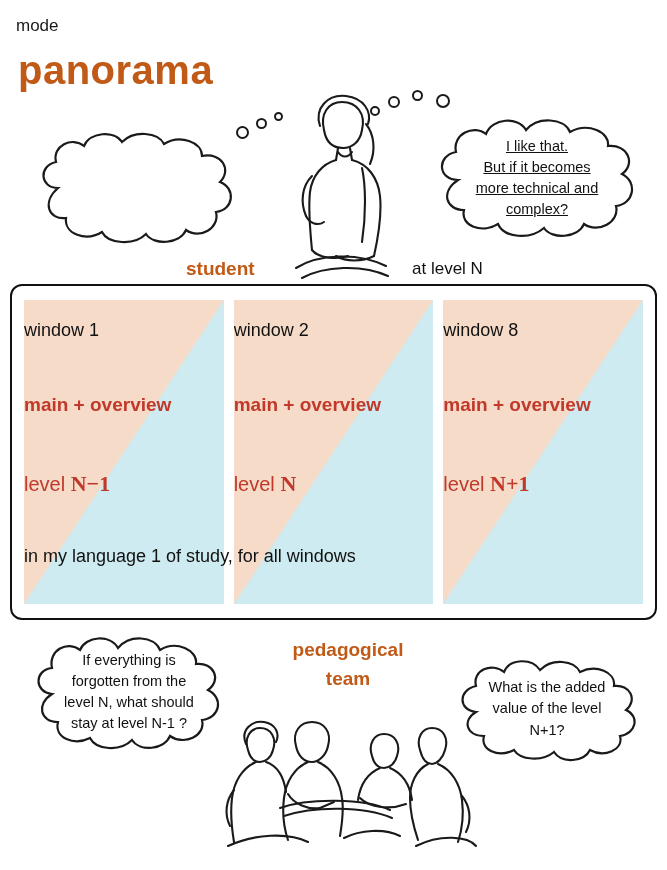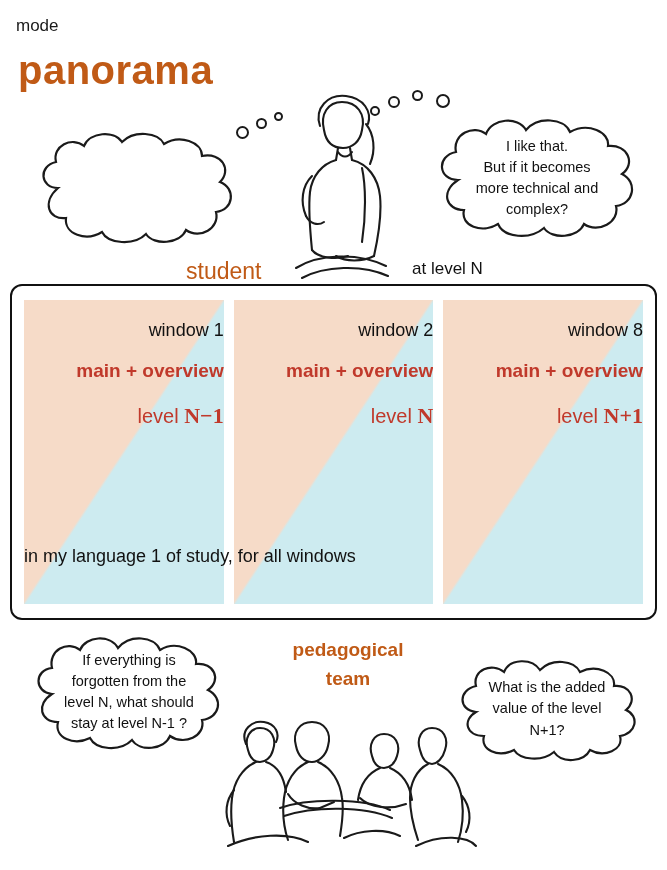--- a/index.html
+++ b/index.html
@@ -49,21 +49,21 @@
     left: 0; top: 0;
     width: 100%; height: 100%;
   }
   .bubble .bubble-text {
     position: relative;
     z-index: 2;
     white-space: pre-line;
   }
 
   #bubble-student-left  { left: 28px;  top: 126px; width: 228px; height: 122px; }
-  #bubble-student-right { left: 424px; top: 110px; width: 226px; height: 136px; }
+  #bubble-student-right { left: 424px; top: 110px; width: 226px; height: 136px; text-decoration: underline; }
   #bubble-team-left     { left: 22px;  top: 630px; width: 214px; height: 124px; }
   #bubble-team-right    { left: 448px; top: 654px; width: 198px; height: 110px; }
 
   .thought-dots { position: absolute; z-index: 3; }
   .thought-dots .dot {
     position: absolute;
     border: 2.2px solid #1a1a1a;
     border-radius: 50%;
     background: #fff;
   }
@@ -72,22 +72,22 @@
   #student-figure {
     position: absolute;
     left: 262px;
     top: 90px;
     width: 150px;
     height: 190px;
   }
 
   .role-label {
     position: absolute;
-    font-size: 23px;
-    font-weight: normal;
+    font-size: 19px;
+    font-weight: bold;
     color: #c05a16;
   }
   #student-role { left: 186px; top: 258px; }
   #level-note {
     position: absolute;
     left: 412px;
     top: 259px;
     font-size: 17px;
     font-weight: normal;
     color: #111;
@@ -114,22 +114,23 @@
     gap: 10px;
   }
 
   .window-card {
     position: relative;
     flex: 1 1 0;
     overflow: hidden;
     background: linear-gradient(to bottom right, #f6dbc8 0%, #f6dbc8 49.6%, #cdebf0 50.4%, #cdebf0 100%);
     display: flex;
     flex-direction: column;
-    align-items: flex-end;
+    align-items: flex-start;
     padding-top: 20px;
+    gap: 34px;
   }
 
   .window-title {
     font-size: 18px;
     color: #111;
     margin-bottom: 16px;
   }
   .window-main {
     font-size: 19px;
     font-weight: bold;

